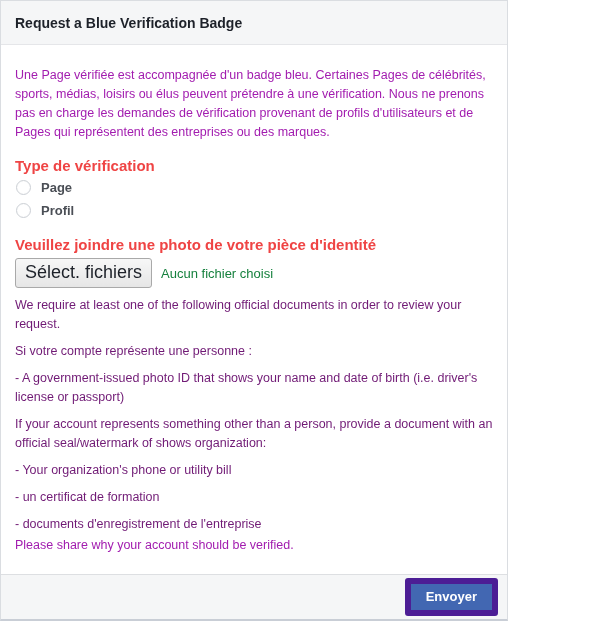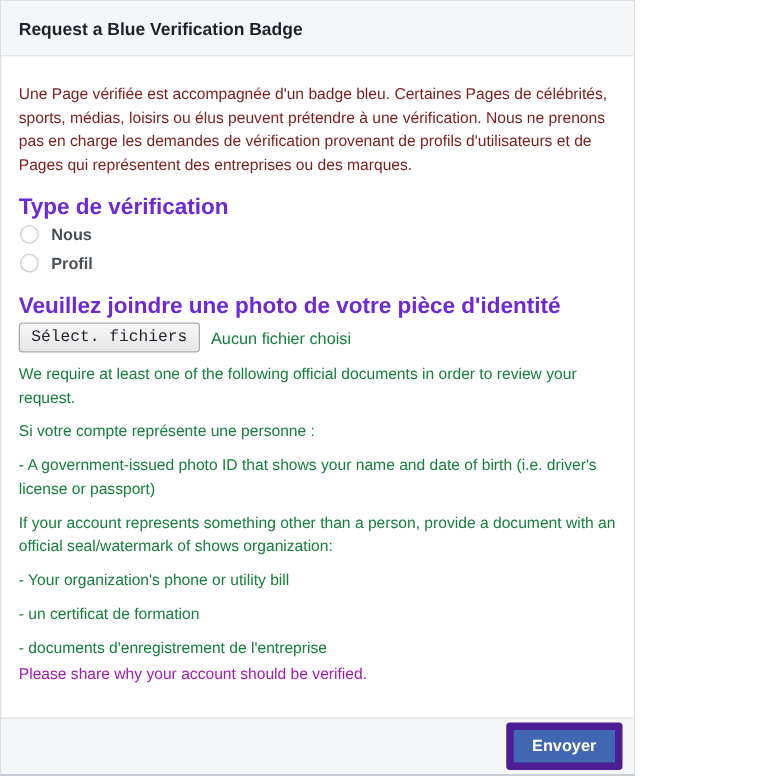--- a/index.html
+++ b/index.html
@@ -34,29 +34,29 @@
   .body {
     flex: 1 1 auto;
     padding: 0 14px;
     overflow: hidden;
   }
 
   .intro {
     margin: 21px 0 0 0;
     font-size: 12.5px;
     line-height: 19px;
-    color: #7f1d1d;
+    color: #a21caf;
   }
 
   .section-label {
     margin: 14px 0 0 0;
-    font-size: 18px;
+    font-size: 15px;
     line-height: 19px;
     font-weight: bold;
-    color: #6d28d9;
+    color: #ef4444;
   }
 
   .radio-row {
     display: flex;
     align-items: center;
     height: 21px;
     margin-top: 2px;
     cursor: pointer;
   }
   .radio-circle {
@@ -74,40 +74,40 @@
     font-weight: 600;
     color: #4b4f56;
   }
 
   .file-row {
     margin-top: 4px;
     display: flex;
     align-items: center;
   }
   .file-btn {
-    font-family: Liberation Mono, monospace;
-    font-size: 13px;
+    font-family: Liberation Sans, sans-serif;
+    font-size: 18px;
     color: #1d2129;
     background: linear-gradient(#f7f7f7, #e6e6e6);
     border: 1px solid #a9a9a9;
     border-radius: 3px;
     padding: 3px 9px 4px 9px;
     cursor: pointer;
   }
   .file-status {
     margin-left: 9px;
     font-size: 13px;
     color: #15803d;
   }
 
   .req {
     margin: 8px 0 0 0;
     font-size: 12.5px;
     line-height: 19px;
-    color: #15803d;
+    color: #701a75;
   }
 
   .hint {
     margin: 2px 0 0 0;
     font-size: 12.5px;
     line-height: 19px;
     color: #a21caf;
   }
 
   .footer {
@@ -142,21 +142,21 @@
   </div>
 
   <div class="body">
 
     <p class="intro">Une Page vérifiée est accompagnée d'un badge bleu. Certaines Pages de célébrités, sports, médias, loisirs ou élus peuvent prétendre à une vérification. Nous ne prenons pas en charge les demandes de vérification provenant de profils d'utilisateurs et de Pages qui représentent des entreprises ou des marques.</p>
 
     <div class="section-label">Type de vérification</div>
 
     <div class="radio-row">
       <span class="radio-circle"></span>
-      <span class="radio-label">Nous</span>
+      <span class="radio-label">Page</span>
     </div>
 
     <div class="radio-row">
       <span class="radio-circle"></span>
       <span class="radio-label">Profil</span>
     </div>
 
     <div class="section-label">Veuillez joindre une photo de votre pièce d'identité</div>
 
     <div class="file-row">

